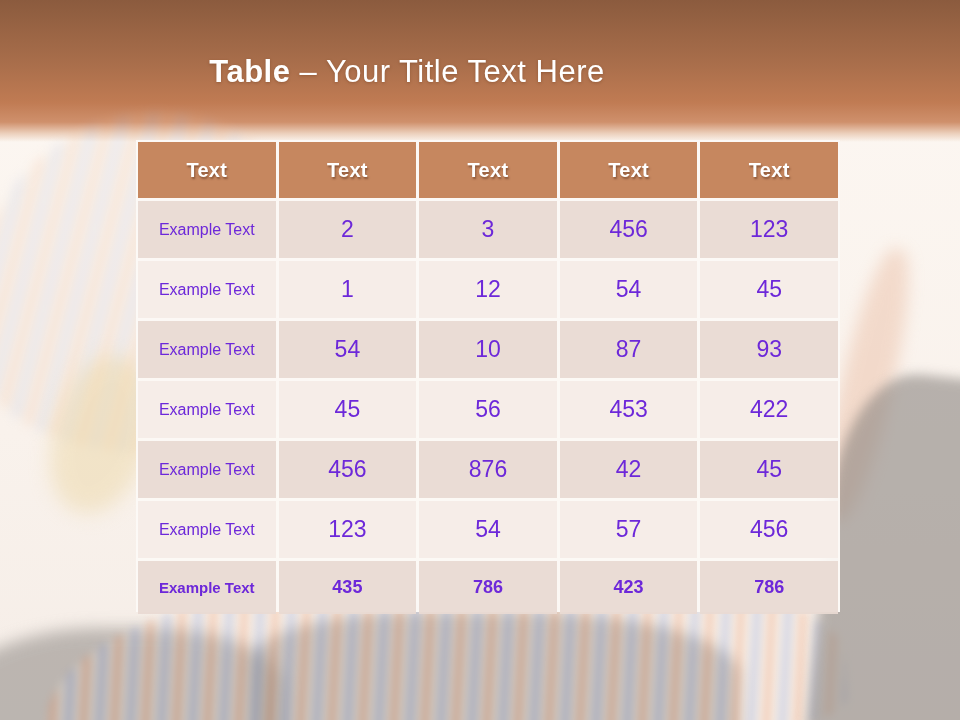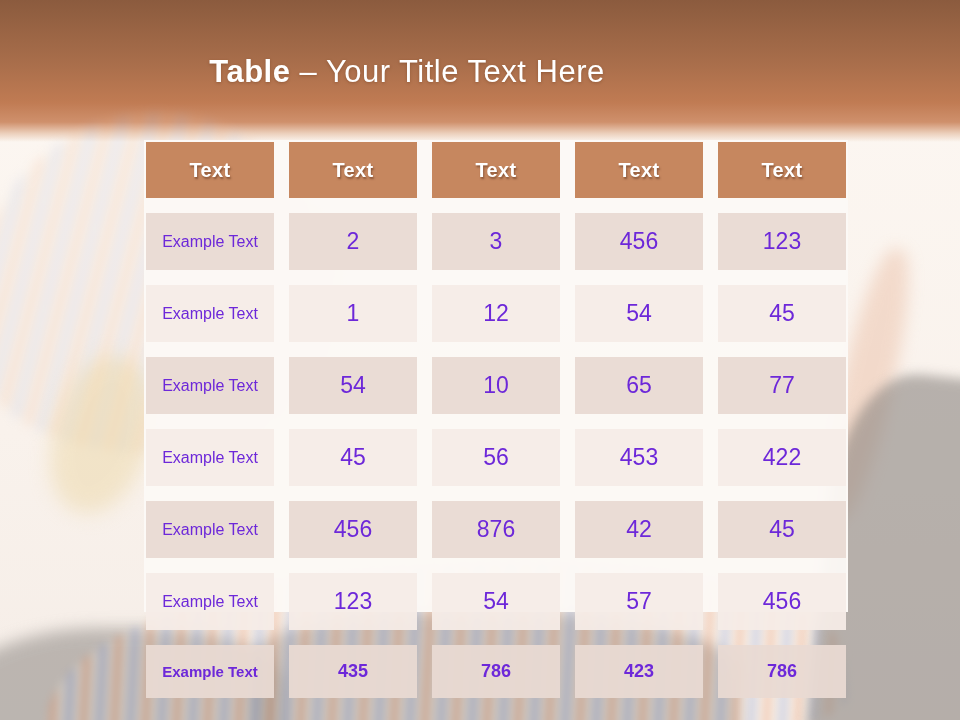--- a/index.html
+++ b/index.html
@@ -65,26 +65,26 @@
     filter:blur(8px);opacity:.38;transform:rotate(13deg);
   }
   .photo-sleeve-right{
     left:822px;top:378px;width:240px;height:420px;
     background:#8b8581;border-radius:32% 18% 0 0;
     filter:blur(6px);opacity:.6;transform:rotate(6deg);
   }
 
   
   .data-table{
-    position:absolute;left:144px;top:140px;width:704px;height:472px;
+    position:absolute;left:136px;top:140px;width:704px;height:472px;
     box-sizing:border-box;border:2px solid rgba(252,249,246,.95);
     background:rgba(252,249,246,.95);
     display:grid;grid-template-columns:repeat(5,1fr);
     grid-template-rows:56px 57px 57px 57px 57px 57px 57px 53px;
-    gap:15px;
+    gap:3px;
   }
   .cell{
     display:flex;align-items:center;justify-content:center;
     color:#6d28d9;overflow:hidden;
   }
   .header-cell{
     background:#c6875f;color:#ffffff;font-weight:700;font-size:20px;
     text-shadow:1px 1.5px 2px rgba(80,40,20,.5);letter-spacing:.3px;
   }
   .row-odd{background:rgba(233,218,210,.94);}
@@ -127,22 +127,22 @@
       <div class="cell value-cell row-odd">456</div>
       <div class="cell value-cell row-odd">123</div>
       <div class="cell label-cell row-even">Example Text</div>
       <div class="cell value-cell row-even">1</div>
       <div class="cell value-cell row-even">12</div>
       <div class="cell value-cell row-even">54</div>
       <div class="cell value-cell row-even">45</div>
       <div class="cell label-cell row-odd">Example Text</div>
       <div class="cell value-cell row-odd">54</div>
       <div class="cell value-cell row-odd">10</div>
-      <div class="cell value-cell row-odd">65</div>
-      <div class="cell value-cell row-odd">77</div>
+      <div class="cell value-cell row-odd">87</div>
+      <div class="cell value-cell row-odd">93</div>
       <div class="cell label-cell row-even">Example Text</div>
       <div class="cell value-cell row-even">45</div>
       <div class="cell value-cell row-even">56</div>
       <div class="cell value-cell row-even">453</div>
       <div class="cell value-cell row-even">422</div>
       <div class="cell label-cell row-odd">Example Text</div>
       <div class="cell value-cell row-odd">456</div>
       <div class="cell value-cell row-odd">876</div>
       <div class="cell value-cell row-odd">42</div>
       <div class="cell value-cell row-odd">45</div>

